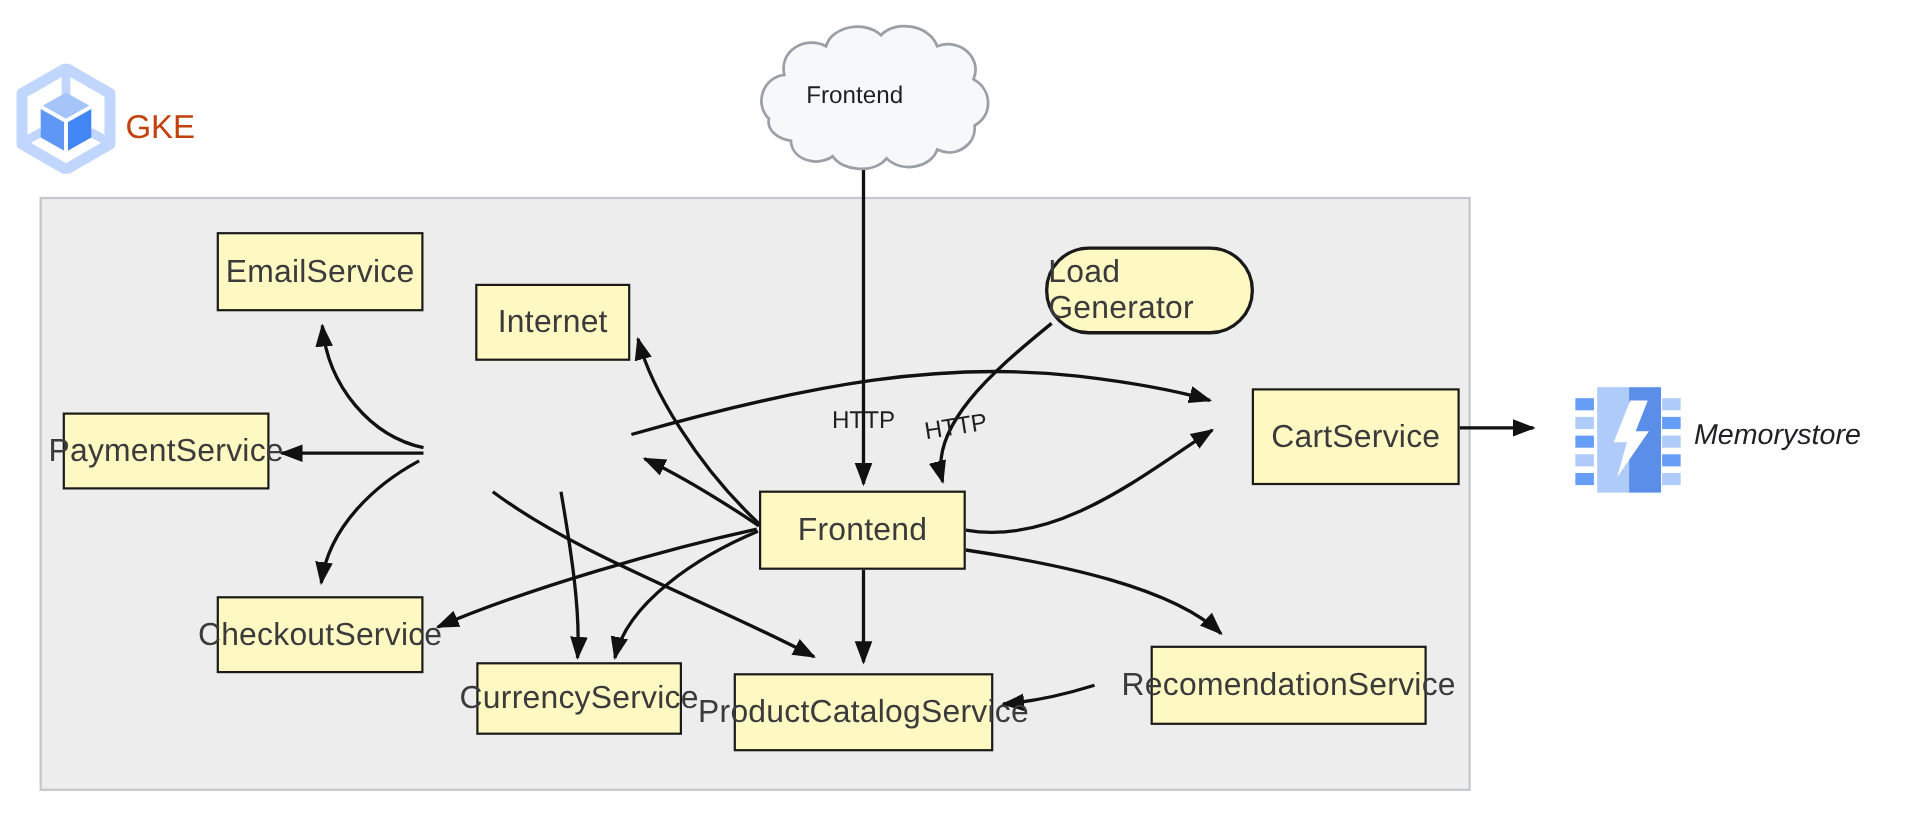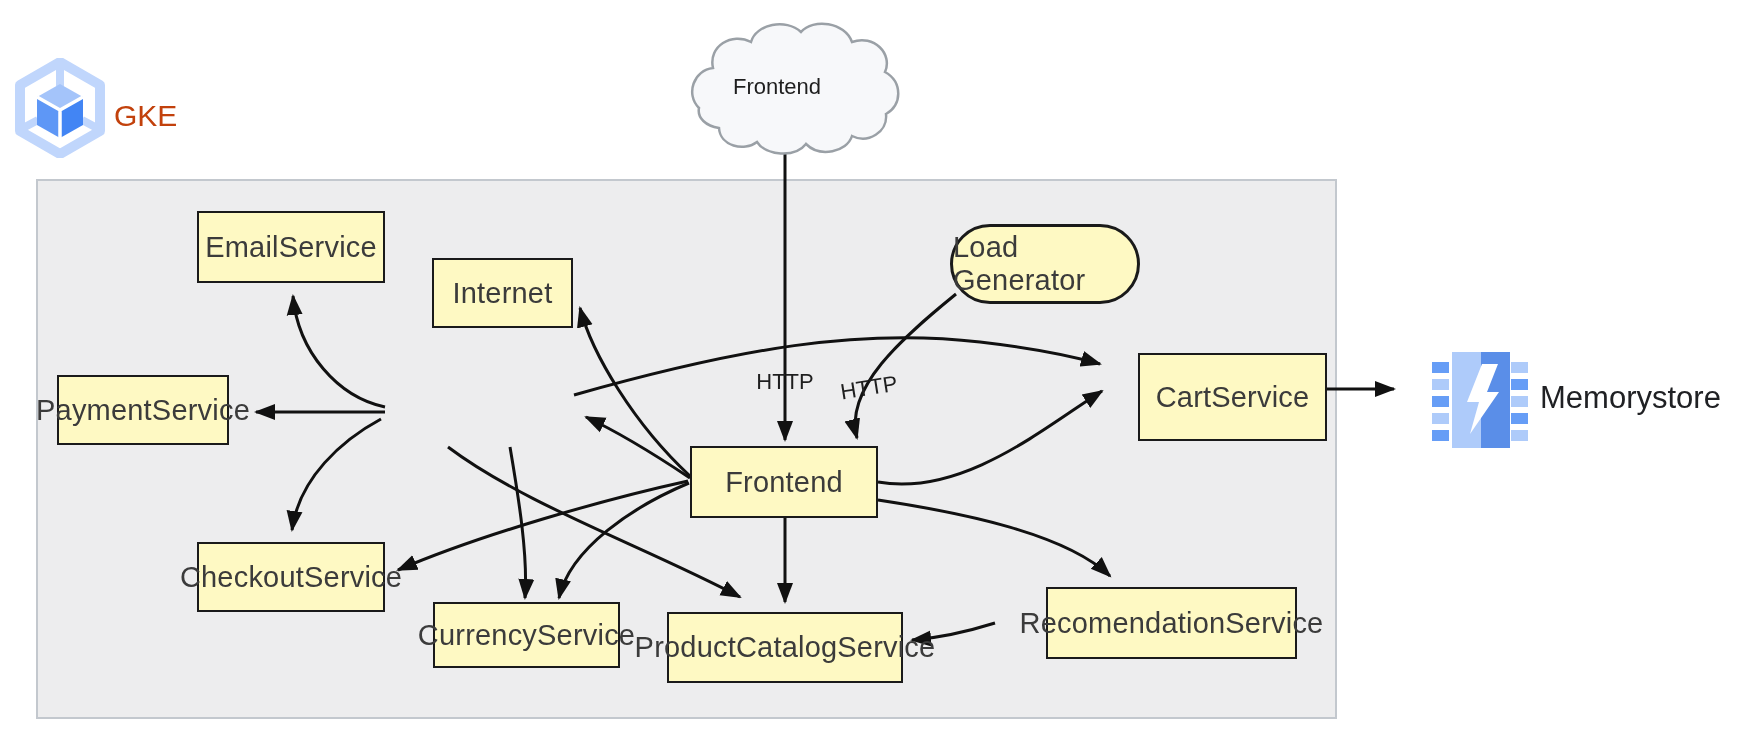--- a/index.html
+++ b/index.html
@@ -17,21 +17,21 @@
     position:absolute;background:#fef9c3;border:2.5px solid #1a1a1a;
     box-sizing:border-box;display:flex;align-items:center;justify-content:center;
     font-size:29px;color:#3b3b3b;letter-spacing:0.2px;
   }
   .node.pill{border-radius:49px;border-width:3px;}
   .floating-label{
     position:absolute;font-size:22px;color:#1f1f1f;text-align:center;
   }
   .http-label{width:110px;}
   .brand-label{font-size:30px;color:#c2410c;}
-  .memorystore-label{font-size:31px;color:#202124;}
+  .memorystore-label{font-size:26px;color:#202124;font-style:italic;}
   .icon{position:absolute;}
 </style>
 </head>
 <body>
 
 <div class="stage">
 
   <div class="panel"></div>
 
   <svg class="icon" style="left:10px;top:58px" width="100" height="100" viewBox="0 0 100 100">
@@ -108,21 +108,21 @@
 
   <div class="floating-label http-label" style="left:730px;top:369px">HTTP</div>
   <div class="floating-label http-label" style="left:814px;top:375px;transform:rotate(-9deg)">HTTP</div>
 
   <div class="node" style="left:197px;top:211px;width:188px;height:72px">
     <span>EmailService</span>
   </div>
   <div class="node" style="left:432px;top:258px;width:141px;height:70px">
     <span>Internet</span>
   </div>
-  <div class="node" style="left:57px;top:375px;width:172px;height:70px">
+  <div class="node" style="left:57px;top:375px;width:188px;height:70px">
     <span>PaymentService</span>
   </div>
   <div class="node" style="left:197px;top:542px;width:188px;height:70px">
     <span>CheckoutService</span>
   </div>
   <div class="node" style="left:433px;top:602px;width:187px;height:66px">
     <span>CurrencyService</span>
   </div>
   <div class="node" style="left:690px;top:446px;width:188px;height:72px">
     <span>Frontend</span>

